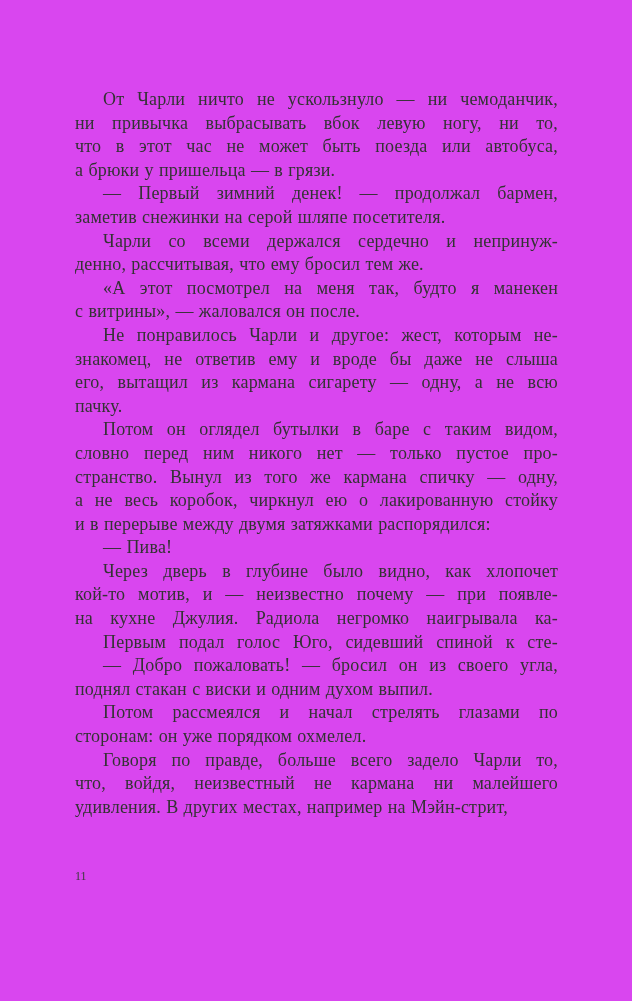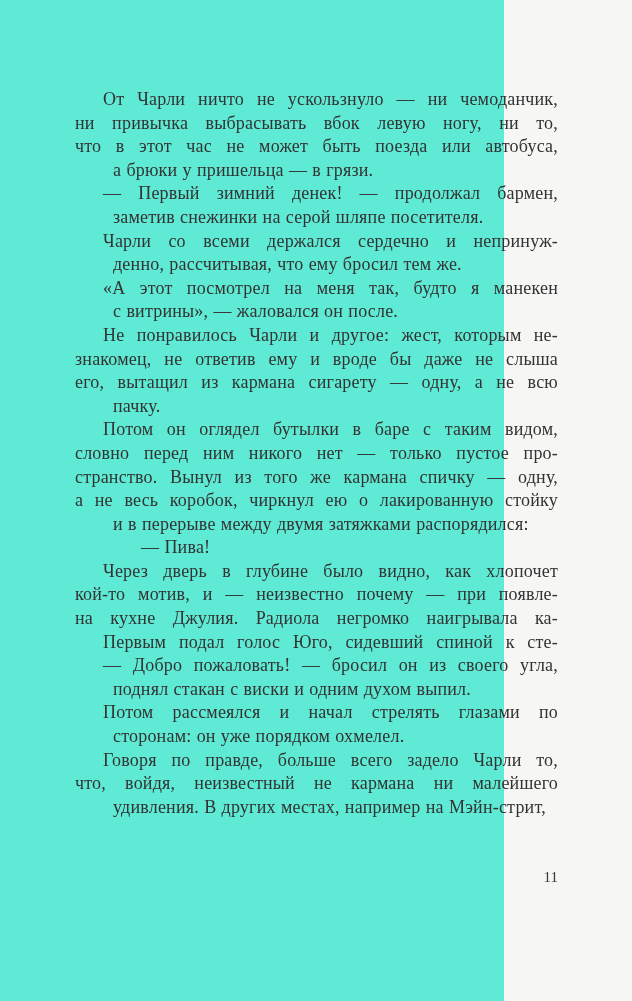--- a/index.html
+++ b/index.html
@@ -7,23 +7,23 @@
     padding: 0;
   }
   body {
     width: 632px;
     height: 1001px;
     background: #f6f6f4;
     overflow: hidden;
   }
   .page {
     position: relative;
-    width: 504px;
+    width: 632px;
     height: 1001px;
-    background: #5eead4;
+    background: #d946ef;
     font-family: "Liberation Serif", "DejaVu Serif", serif;
     color: #333333;
   }
   .text-block {
     position: absolute;
     left: 75px;
     top: 88px;
     width: 483px;
   }
   .para {
@@ -41,29 +41,28 @@
   }
   .line.justified {
     white-space: normal;
   }
   .line.first {
     padding-left: 28px;
   }
   .line.last {
     text-align: center;
     text-align-last: left;
-    margin-left: 38px;
   }
   .page-number {
     position: absolute;
     left: 75px;
     top: 869px;
     width: 483px;
-    text-align: right;
-    font-size: 15px;
+    text-align: left;
+    font-size: 12px;
     color: #3a3a3a;
   }
 </style>
 </head>
 <body>
 
 <div class="page">
   <div class="text-block">
       <div class="para">
         <div class="line first justified">От Чарли ничто не ускользнуло — ни чемоданчик,</div>

